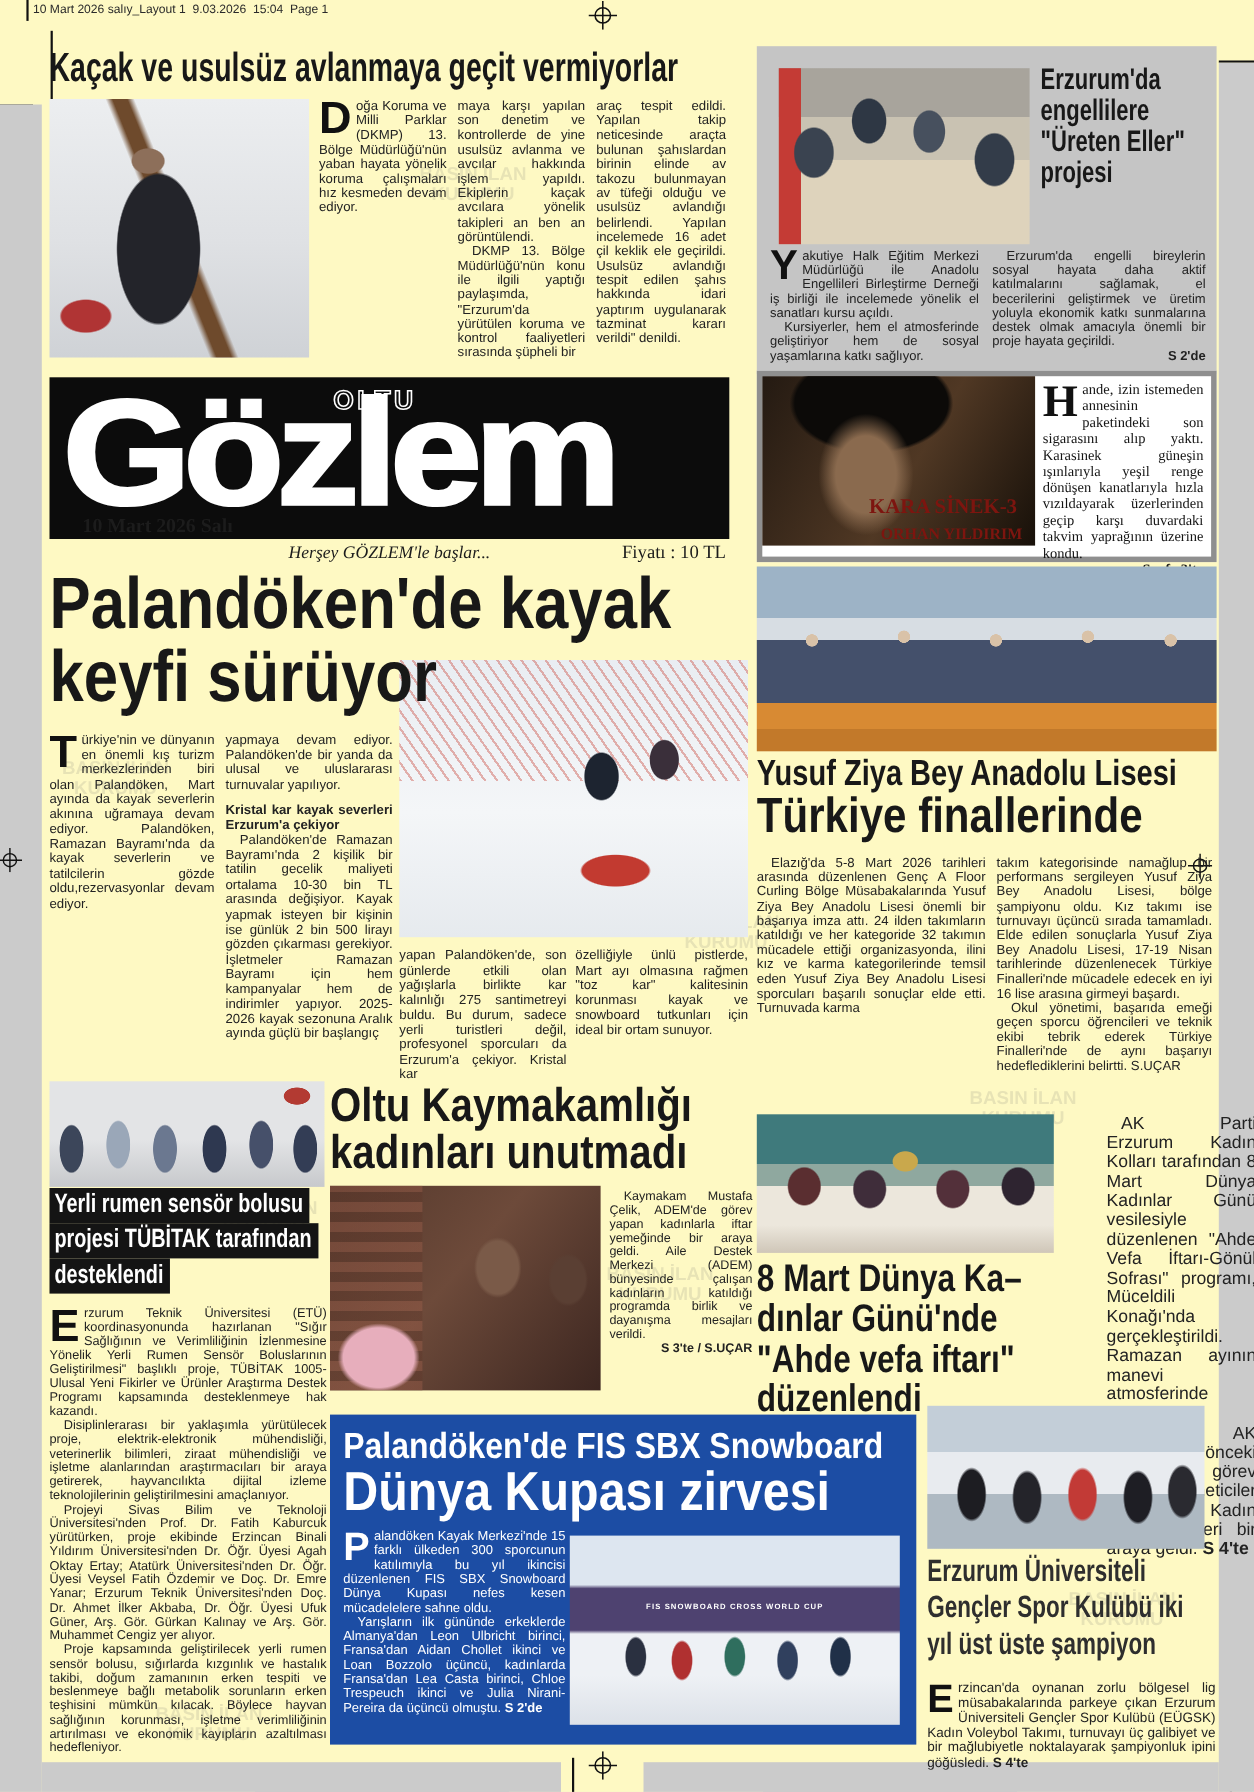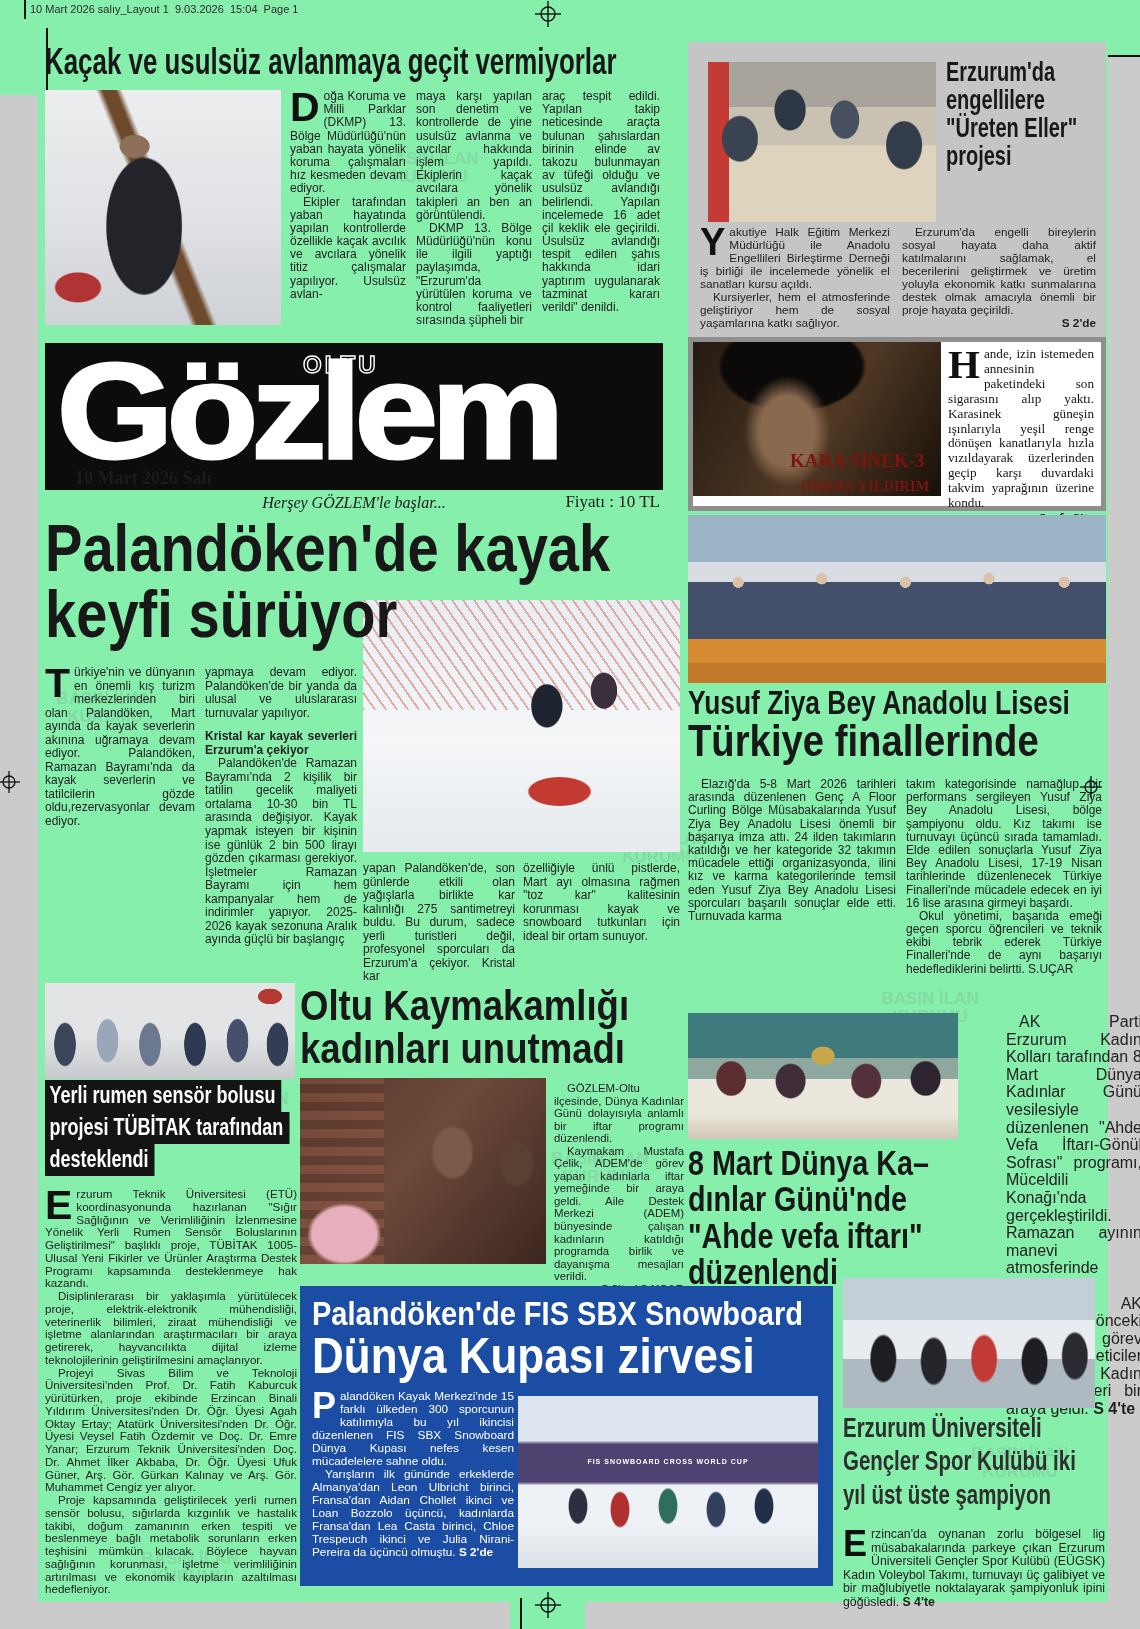--- a/index.html
+++ b/index.html
@@ -1,16 +1,16 @@
 <!DOCTYPE html>
 <html><head>
 <meta charset="utf-8">
 <style>
   html,body{margin:0;padding:0;background:#e9e9e9;}
-  .page{position:relative;width:1140px;height:1629px;background:#86efac;overflow:hidden;
+  .page{position:relative;width:1140px;height:1629px;background:#fef9c3;overflow:hidden;
         font-family:"Liberation Sans",sans-serif;color:#1c1c1c;}
   .abs{position:absolute;}
   .slug{font-size:11px;color:#2a2a2a;white-space:pre;}
   .band{background:#cbcbcb;}
   .cropline{background:#111;}
   
   .wm{color:rgba(110,110,110,0.16);font-weight:bold;font-size:17px;line-height:1.05;
       text-align:center;pointer-events:none;}
   .wm span{display:block;}
   
@@ -225,21 +225,20 @@
     </div>
   <div class="abs wm" style="left:130px;top:1550px;width:120px;">
       <span>BASIN İLAN</span>
       <span>KURUMU</span>
     </div>
 
   <div class="abs hl" style="left:45px;top:44px;font-size:37px;transform:scaleX(0.70);">Kaçak ve usulsüz avlanmaya geçit vermiyorlar</div>
   <div class="ph ph-hunt" style="left:45px;top:90px;width:236px;height:235px;"></div>
   <div class="abs bt" style="left:290px;top:90px;width:116px;height:234px;">
     <p><span class="dc">D</span><span>oğa Koruma ve Milli Parklar (DKMP) 13. Bölge Müdürlüğü'nün yaban hayata yönelik koruma çalışmaları hız kesmeden devam ediyor.</span></p>
-    <p class="ind">Ekipler tarafından yaban hayatında yapılan kontrollerde özellikle kaçak avcılık ve avcılara yönelik titiz çalışmalar yapılıyor. Usulsüz avlan-</p>
   </div>
   <div class="abs bt" style="left:416px;top:90px;width:116px;height:234px;">
     <p>maya karşı yapılan son denetim ve kontrollerde de yine usulsüz avlanma ve avcılar hakkında işlem yapıldı. Ekiplerin kaçak avcılara yönelik takipleri an ben an görüntülendi.</p>
     <p class="ind">DKMP 13. Bölge Müdürlüğü'nün konu ile ilgili yaptığı paylaşımda, "Erzurum'da yürütülen koruma ve kontrol faaliyetleri sırasında şüpheli bir</p>
   </div>
   <div class="abs bt" style="left:542px;top:90px;width:118px;height:234px;">
     <p>araç tespit edildi. Yapılan takip neticesinde araçta bulunan şahıslardan birinin elinde av takozu bulunmayan av tüfeği olduğu ve usulsüz avlandığı belirlendi. Yapılan incelemede 16 adet çil keklik ele geçirildi. Usulsüz avlandığı tespit edilen şahıs hakkında idari yaptırım uygulanarak tazminat kararı verildi" denildi.</p>
   </div>
 
   <div class="abs graybox" style="left:688px;top:42px;width:418px;height:298px;"></div>
@@ -310,21 +309,20 @@
     <p><span class="dc">E</span><span>rzurum Teknik Üniversitesi (ETÜ) koordinasyonunda hazırlanan "Sığır Sağlığının ve Verimliliğinin İzlenmesine Yönelik Yerli Rumen Sensör Boluslarının Geliştirilmesi" başlıklı proje, TÜBİTAK 1005-Ulusal Yeni Fikirler ve Ürünler Araştırma Destek Programı kapsamında desteklenmeye hak kazandı.</span></p>
     <p class="ind">Disiplinlerarası bir yaklaşımla yürütülecek proje, elektrik-elektronik mühendisliği, veterinerlik bilimleri, ziraat mühendisliği ve işletme alanlarından araştırmacıları bir araya getirerek, hayvancılıkta dijital izleme teknolojilerinin geliştirilmesini amaçlanıyor.</p>
     <p class="ind">Projeyi Sivas Bilim ve Teknoloji Üniversitesi'nden Prof. Dr. Fatih Kaburcuk yürütürken, proje ekibinde Erzincan Binali Yıldırım Üniversitesi'nden Dr. Öğr. Üyesi Agah Oktay Ertay; Atatürk Üniversitesi'nden Dr. Öğr. Üyesi Veysel Fatih Özdemir ve Doç. Dr. Emre Yanar; Erzurum Teknik Üniversitesi'nden Doç. Dr. Ahmet İlker Akbaba, Dr. Öğr. Üyesi Ufuk Güner, Arş. Gör. Gürkan Kalınay ve Arş. Gör. Muhammet Cengiz yer alıyor.</p>
     <p class="ind">Proje kapsamında geliştirilecek yerli rumen sensör bolusu, sığırlarda kızgınlık ve hastalık takibi, doğum zamanının erken tespiti ve beslenmeye bağlı metabolik sorunların erken teşhisini mümkün kılacak. Böylece hayvan sağlığının korunması, işletme verimliliğinin artırılması ve ekonomik kayıpların azaltılması hedefleniyor.</p>
   </div>
 
   <div class="abs hl" style="left:300px;top:984px;font-size:43px;transform:scaleX(0.85);">Oltu Kaymakamlığı</div>
   <div class="abs hl" style="left:300px;top:1027px;font-size:43px;transform:scaleX(0.85);">kadınları unutmadı</div>
   <div class="ph ph-iftar1" style="left:300px;top:1078px;width:246px;height:186px;"></div>
   <div class="abs bt" style="left:554px;top:1082px;width:130px;font-size:11.4px;">
-    <p class="ind">GÖZLEM-Oltu ilçesinde, Dünya Kadınlar Günü dolayısıyla anlamlı bir iftar programı düzenlendi.</p>
     <p class="ind">Kaymakam Mustafa Çelik, ADEM'de görev yapan kadınlarla iftar yemeğinde bir araya geldi. Aile Destek Merkezi (ADEM) bünyesinde çalışan kadınların katıldığı programda birlik ve dayanışma mesajları verildi.</p>
     <span class="refline">S 3'te / S.UÇAR</span>
   </div>
 
   <div class="ph ph-iftar2" style="left:688px;top:1013px;width:270px;height:126px;"></div>
   <div class="abs" style="left:688px;top:1146px;">
     <div class="hl" style="position:relative;font-size:35px;transform:scaleX(0.82);margin-bottom:2px;">8 Mart Dünya Ka–</div>
     <div class="hl" style="position:relative;font-size:35px;transform:scaleX(0.82);margin-bottom:2px;">dınlar Günü'nde</div>
     <div class="hl" style="position:relative;font-size:35px;transform:scaleX(0.82);margin-bottom:2px;">"Ahde vefa iftarı"</div>
     <div class="hl" style="position:relative;font-size:35px;transform:scaleX(0.82);">düzenlendi</div>

